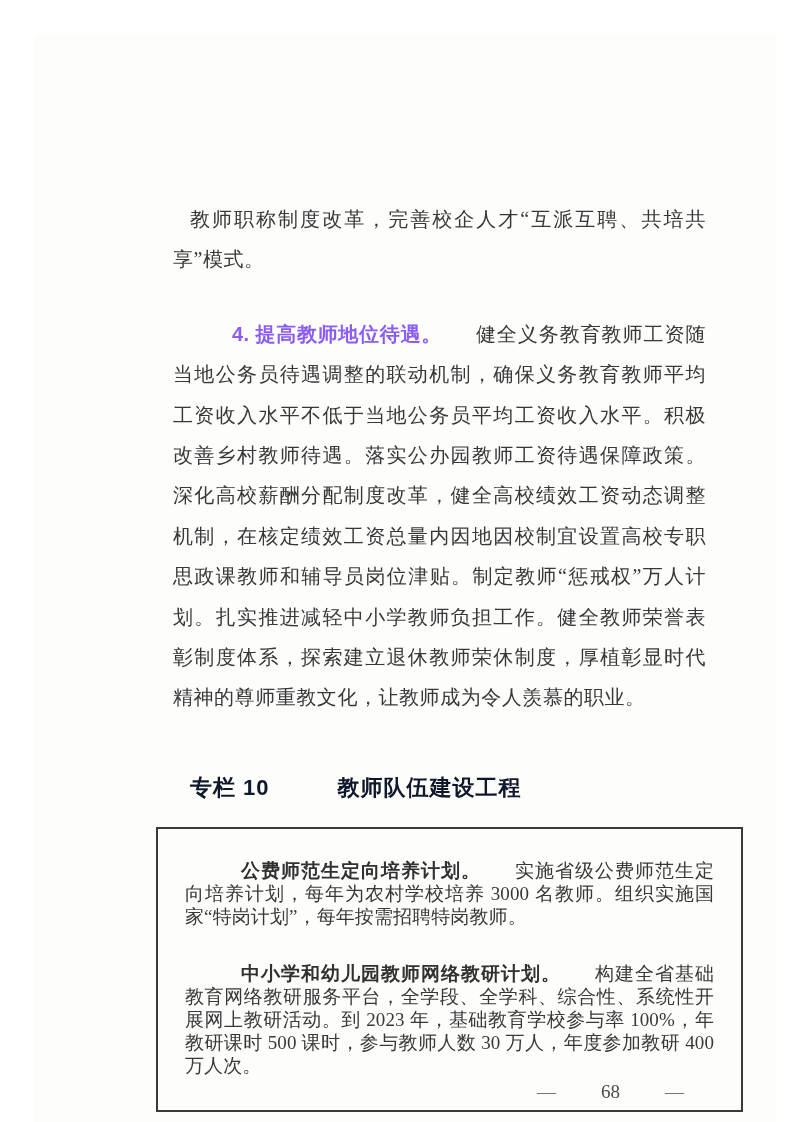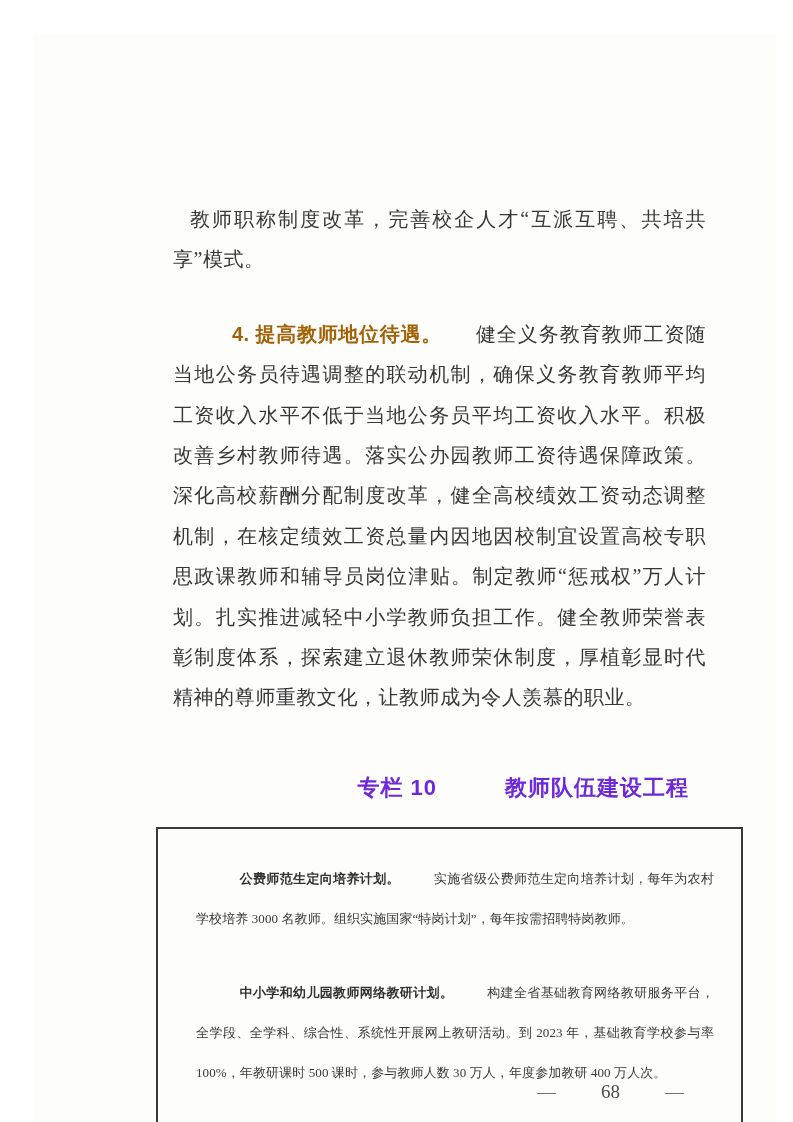--- a/index.html
+++ b/index.html
@@ -42,53 +42,52 @@
     text-align: justify;
     letter-spacing: 0.55px;
     color: #383838;
   }
 
   .body-para.indent { text-indent: 2.1em; }
 
   .para-lead {
     font-family: "Liberation Sans", "DejaVu Sans", sans-serif;
     font-weight: bold;
-    color: #a16207;
+    color: #8b5cf6;
     letter-spacing: 0.3px;
   }
 
   .box-heading {
     margin-top: 9px;
     margin-bottom: 7px;
-    text-align: right;
+    text-align: left;
     font-family: "Liberation Sans", "DejaVu Sans", sans-serif;
     font-weight: bold;
     font-size: 22px;
     line-height: 30px;
-    color: #6d28d9;
+    color: #0f172a;
     letter-spacing: 1px;
   }
 
   .box-heading .heading-gap { display: inline-block; width: 1.1em; }
 
   .column-box {
     width: 587px;
     border: 2px solid #3a3a3a;
     padding: 13px 10px 16px 10px;
     background: transparent;
   }
 
   .box-para {
-    font-size: 13px;
-    line-height: 40px;
+    font-size: 19px;
+    line-height: 23px;
     text-align: justify;
     text-indent: 2.05em;
     letter-spacing: 0.1px;
     color: #383838;
-    margin-left: 11px;
   }
 
   .box-para-title {
     font-weight: bold;
     color: #313131;
   }
 
   .page-number {
     position: absolute;
     top: 1013px;

